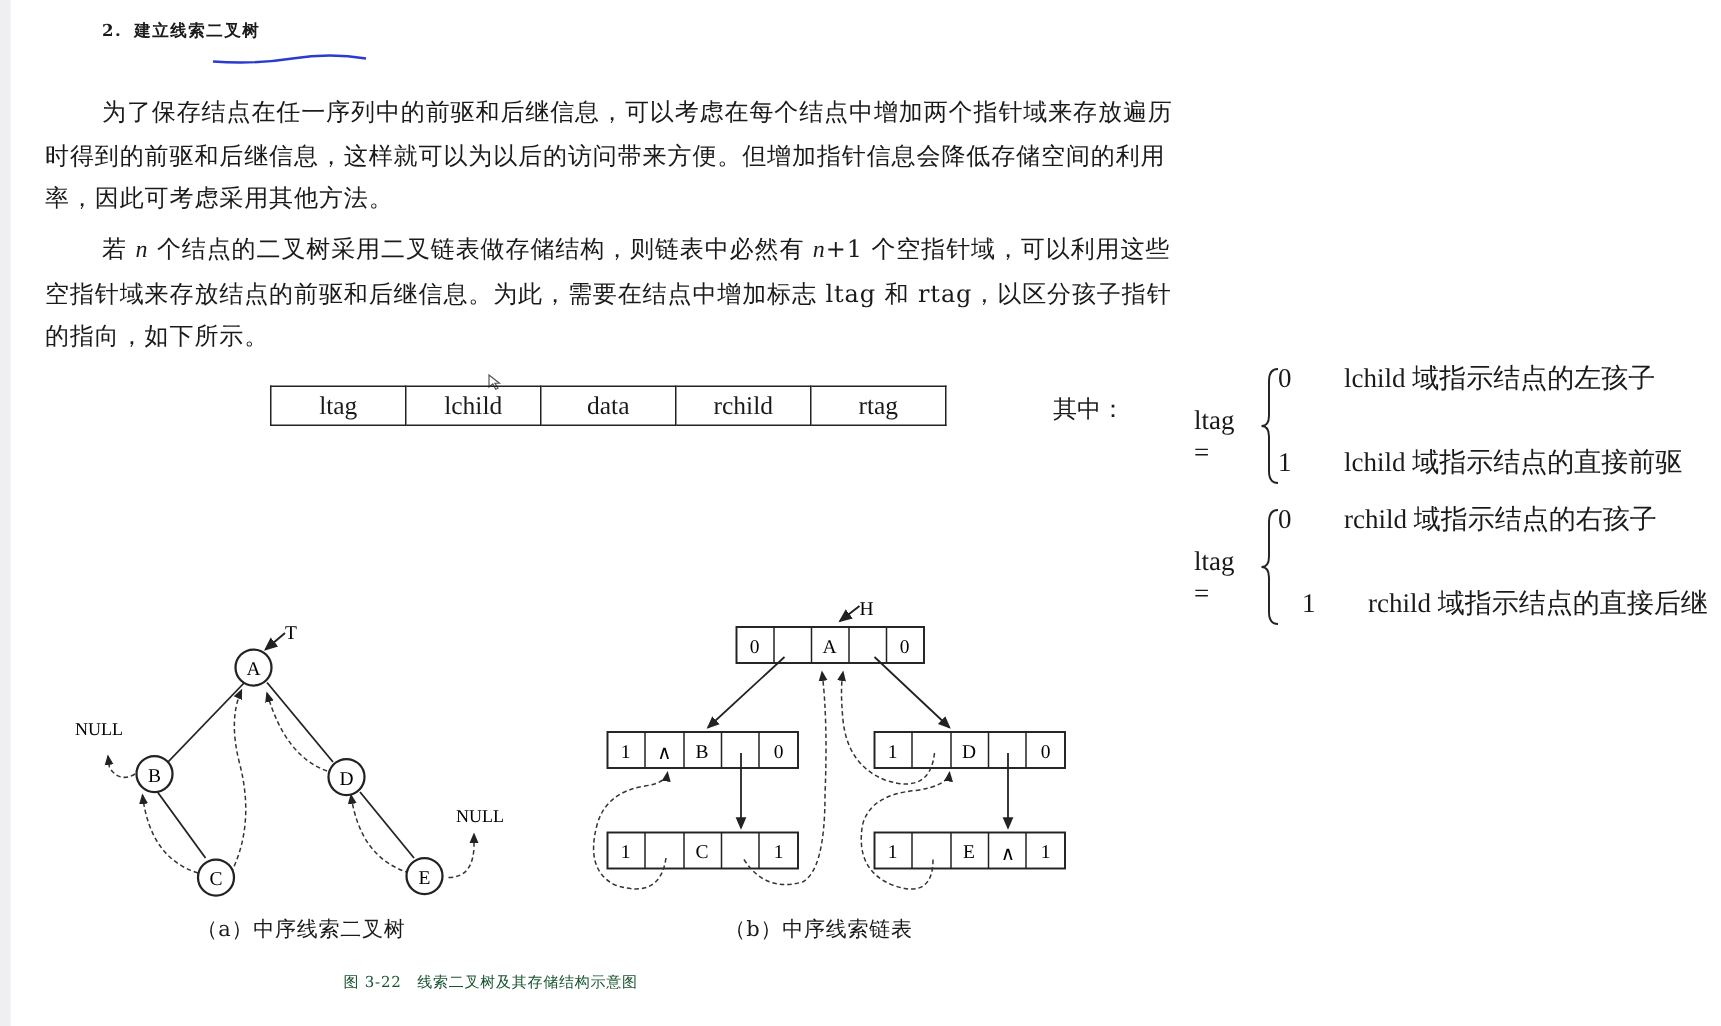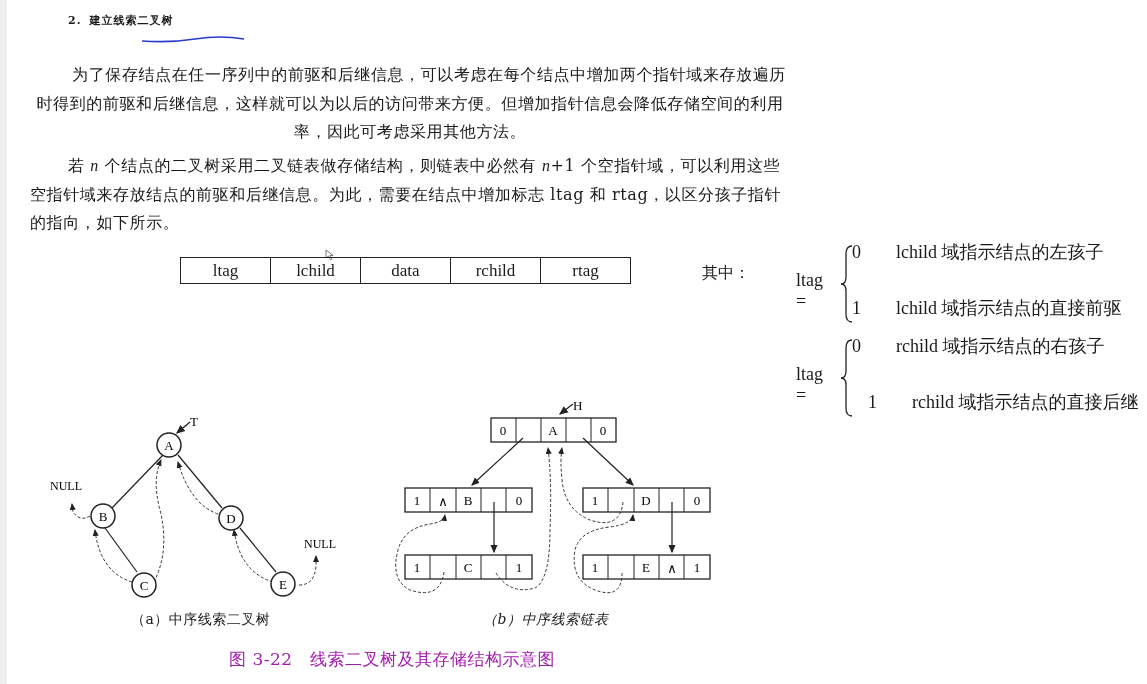--- a/index.html
+++ b/index.html
@@ -6,34 +6,34 @@
   body {
     width:1147px; height:684px; overflow:hidden; background:#ffffff; position:relative;
     font-family: "DejaVu Serif", "Liberation Serif", serif; color:#1a1a1a;
   }
   .left-bar { position:absolute; left:0; top:0; width:7px; height:684px; background:#efeff1; }
   .heading { position:absolute; left:68px; top:13px; font-size:11px; font-weight:bold; letter-spacing:1px; }
   .heading .num { margin-right:8px; }
   .underline-ink { position:absolute; left:140px; top:33px; }
   .para { position:absolute; left:30px; width:760px; font-size:16px; line-height:28.5px; letter-spacing:0.6px; }
   .para .indent { padding-left:38px; }
-  .p1 { top:61px;text-align:center; }
+  .p1 { top:61px; }
   .p2 { top:152px; }
   .italic { font-style:italic; font-family:"Liberation Serif", serif; }
   .node-table { position:absolute; left:180px; top:257px; border-collapse:collapse; font-family:"Liberation Serif", serif; font-size:17px; }
   .node-table td { border:1.5px solid #222; width:89px; height:25px; text-align:center; padding:0; }
   .where { position:absolute; left:702px; top:263px; font-size:16px;text-align:right; }
   .formula { position:absolute; font-family:"Liberation Serif", serif; font-size:18px; }
   .f-label { position:absolute; }
   .f-row { position:absolute; white-space:nowrap; }
   .f-row .val { display:inline-block; width:44px; }
   .cursor { position:absolute; left:324px; top:247px; }
   svg text { font-family:"Liberation Serif", serif; }
   .caption { position:absolute; font-size:14px; letter-spacing:0.5px; }
-  .fig-title { position:absolute; left:229px; top:648px; font-size:17px; letter-spacing:0.5px; color:#a21caf; }
+  .fig-title { position:absolute; left:229px; top:648px; font-size:10px; letter-spacing:0.5px; color:#14532d; }
 </style>
 </head>
 <body>
 
 <div class="left-bar"></div>
 
 <div class="heading">
   <span class="num">2.</span><span>建立线索二叉树</span>
 </div>
 <svg class="underline-ink" width="110" height="12">
@@ -210,15 +210,15 @@
   <line x1="133" y1="48" x2="82" y2="95" stroke="#222" stroke-width="1.2" marker-end="url(#arr2)"></line>
   <line x1="193" y1="48" x2="243" y2="95" stroke="#222" stroke-width="1.2" marker-end="url(#arr2)"></line>
   <line x1="104" y1="112" x2="104" y2="162" stroke="#222" stroke-width="1.2" marker-end="url(#arr2)"></line>
   <line x1="282" y1="112" x2="282" y2="162" stroke="#222" stroke-width="1.2" marker-end="url(#arr2)"></line>
 
   <path d="M54 182 Q50 210 20 200 Q0 190 8 160 Q14 138 40 134 Q54 132 55 125" stroke="#333" stroke-dasharray="3,2" fill="none" marker-end="url(#arr2)"></path>
   <path d="M106 183 Q120 205 145 198 Q160 190 160 140 Q162 90 158 58" stroke="#333" stroke-dasharray="3,2" fill="none" marker-end="url(#arr2)"></path>
   <path d="M233 112 Q230 140 200 130 Q175 120 172 90 Q170 70 172 58" stroke="#333" stroke-dasharray="3,2" fill="none" marker-end="url(#arr2)"></path>
   <path d="M232 183 Q232 210 205 200 Q180 190 185 160 Q190 140 220 137 Q242 134 243 125" stroke="#333" stroke-dasharray="3,2" fill="none" marker-end="url(#arr2)"></path>
 </svg>
-<div class="caption" style="left:483px; top:611px;font-style:italic;">（b）中序线索链表</div>
+<div class="caption" style="left:483px; top:611px;">（b）中序线索链表</div>
 
 <div class="fig-title">图 3-22　线索二叉树及其存储结构示意图</div>
 
 </body></html>

